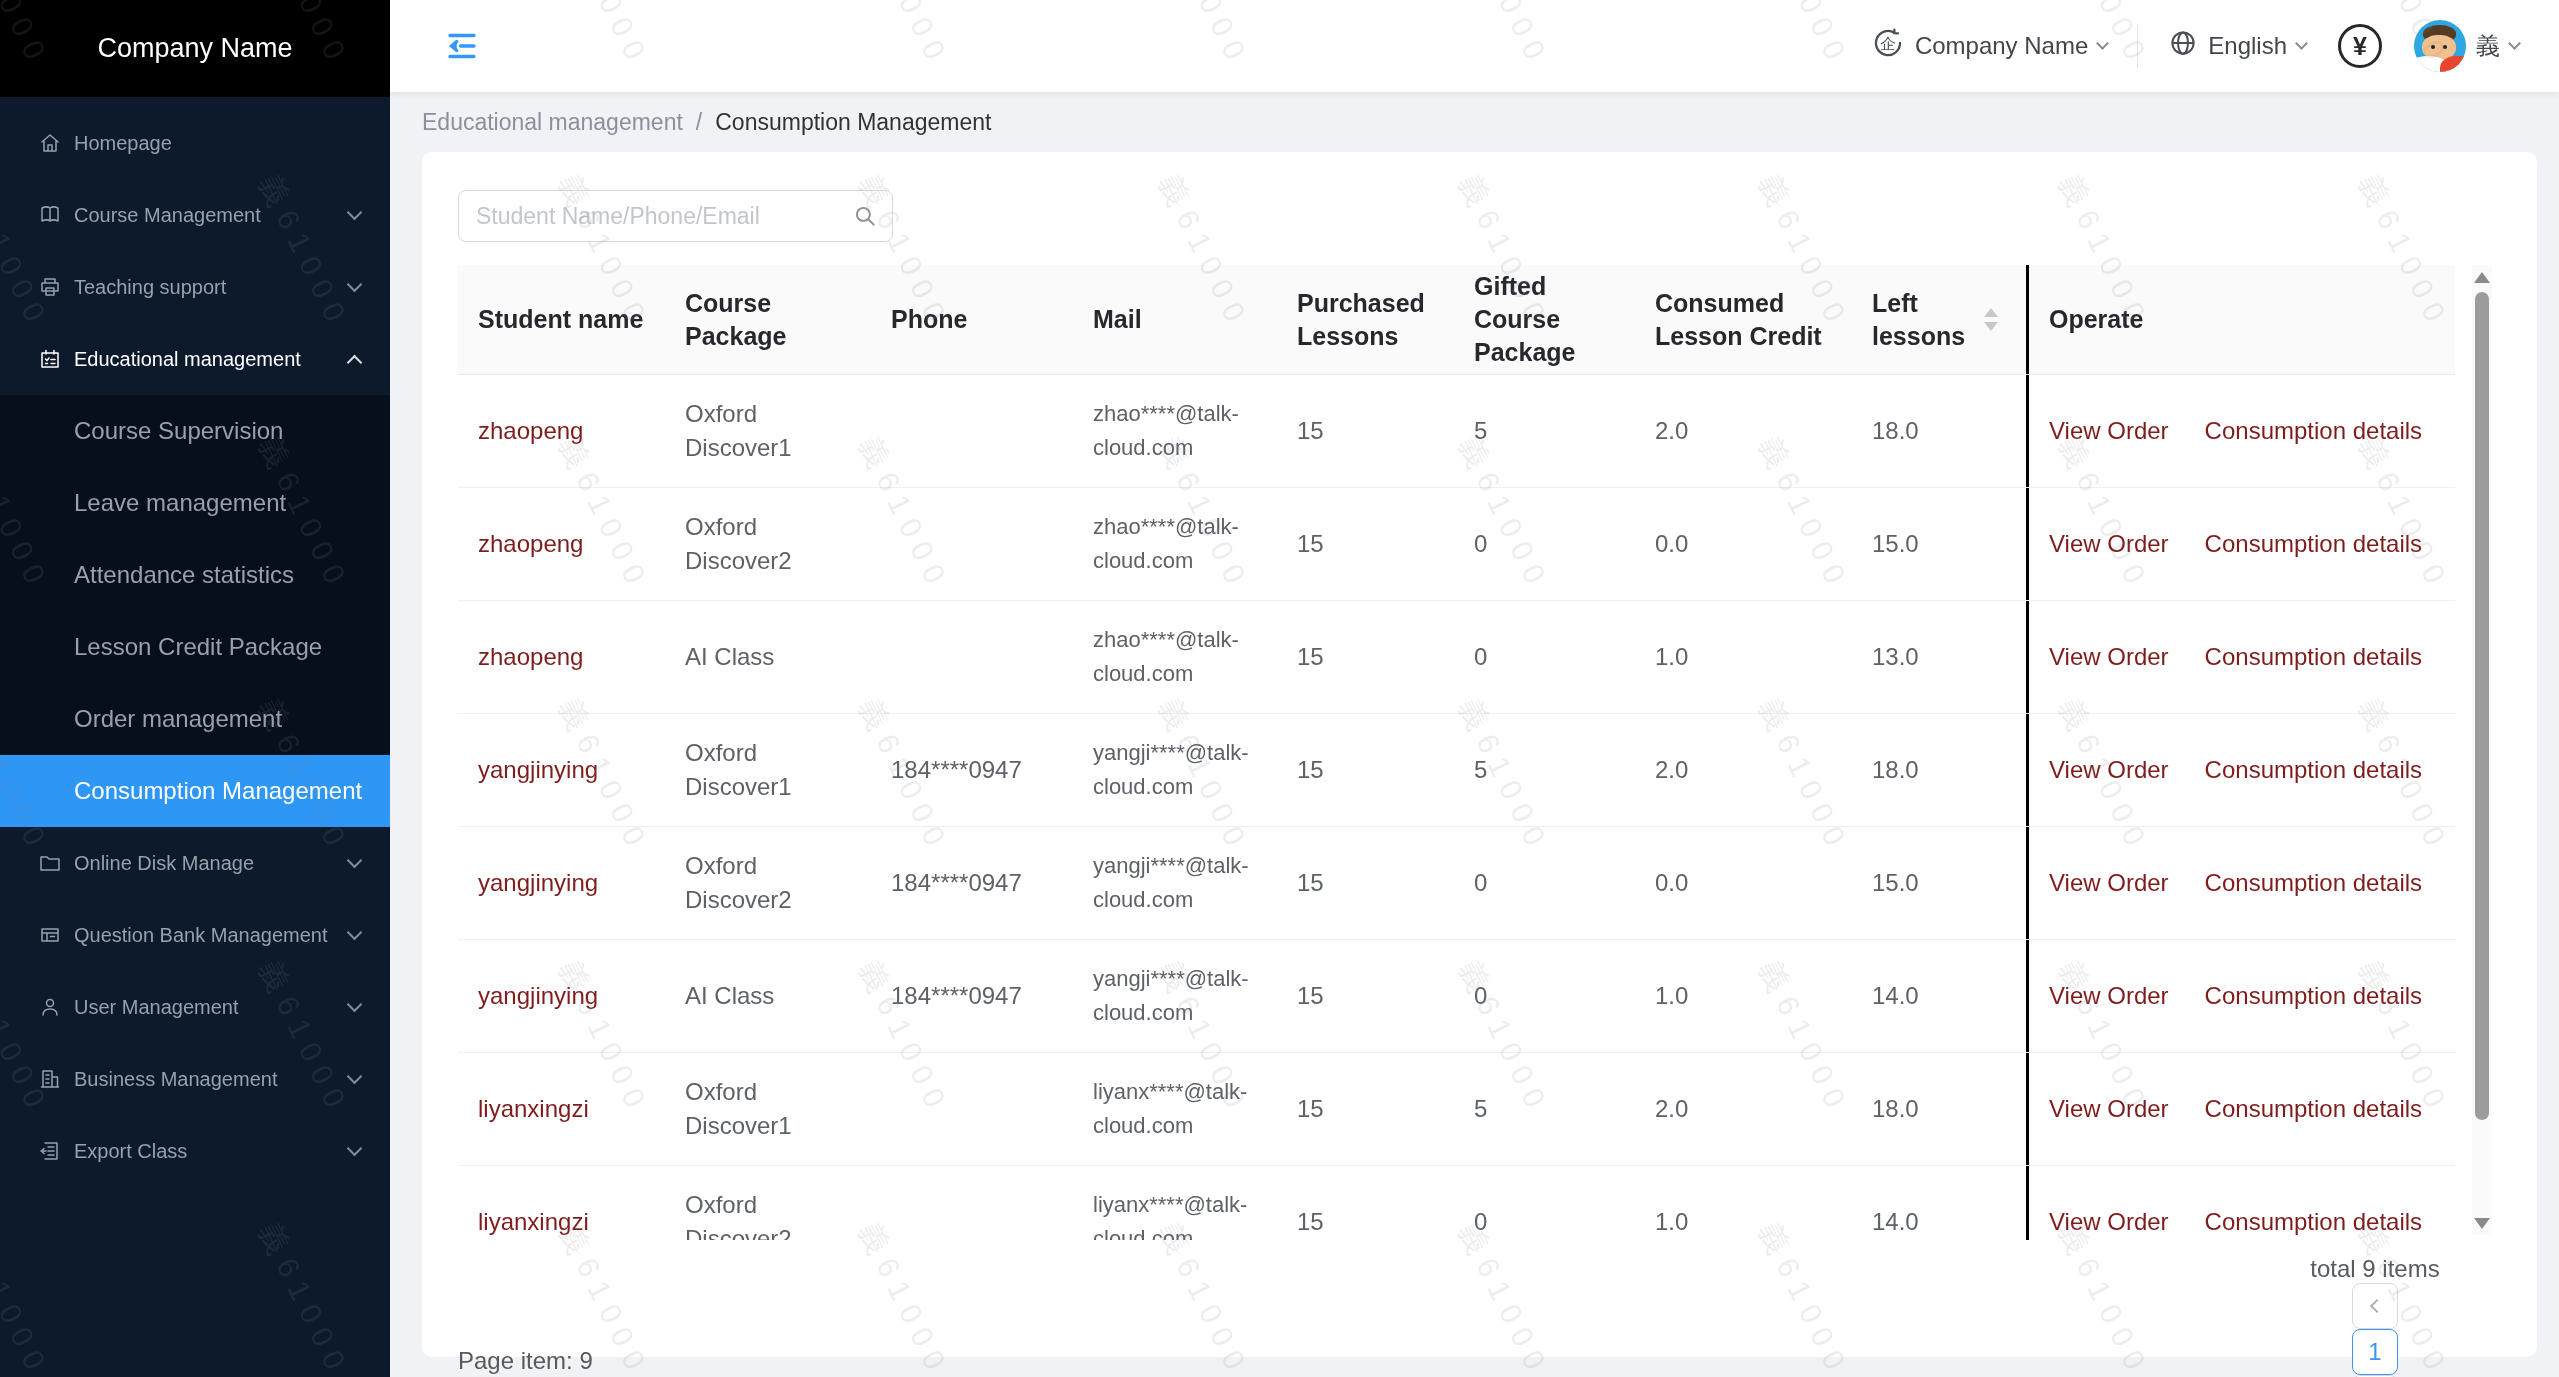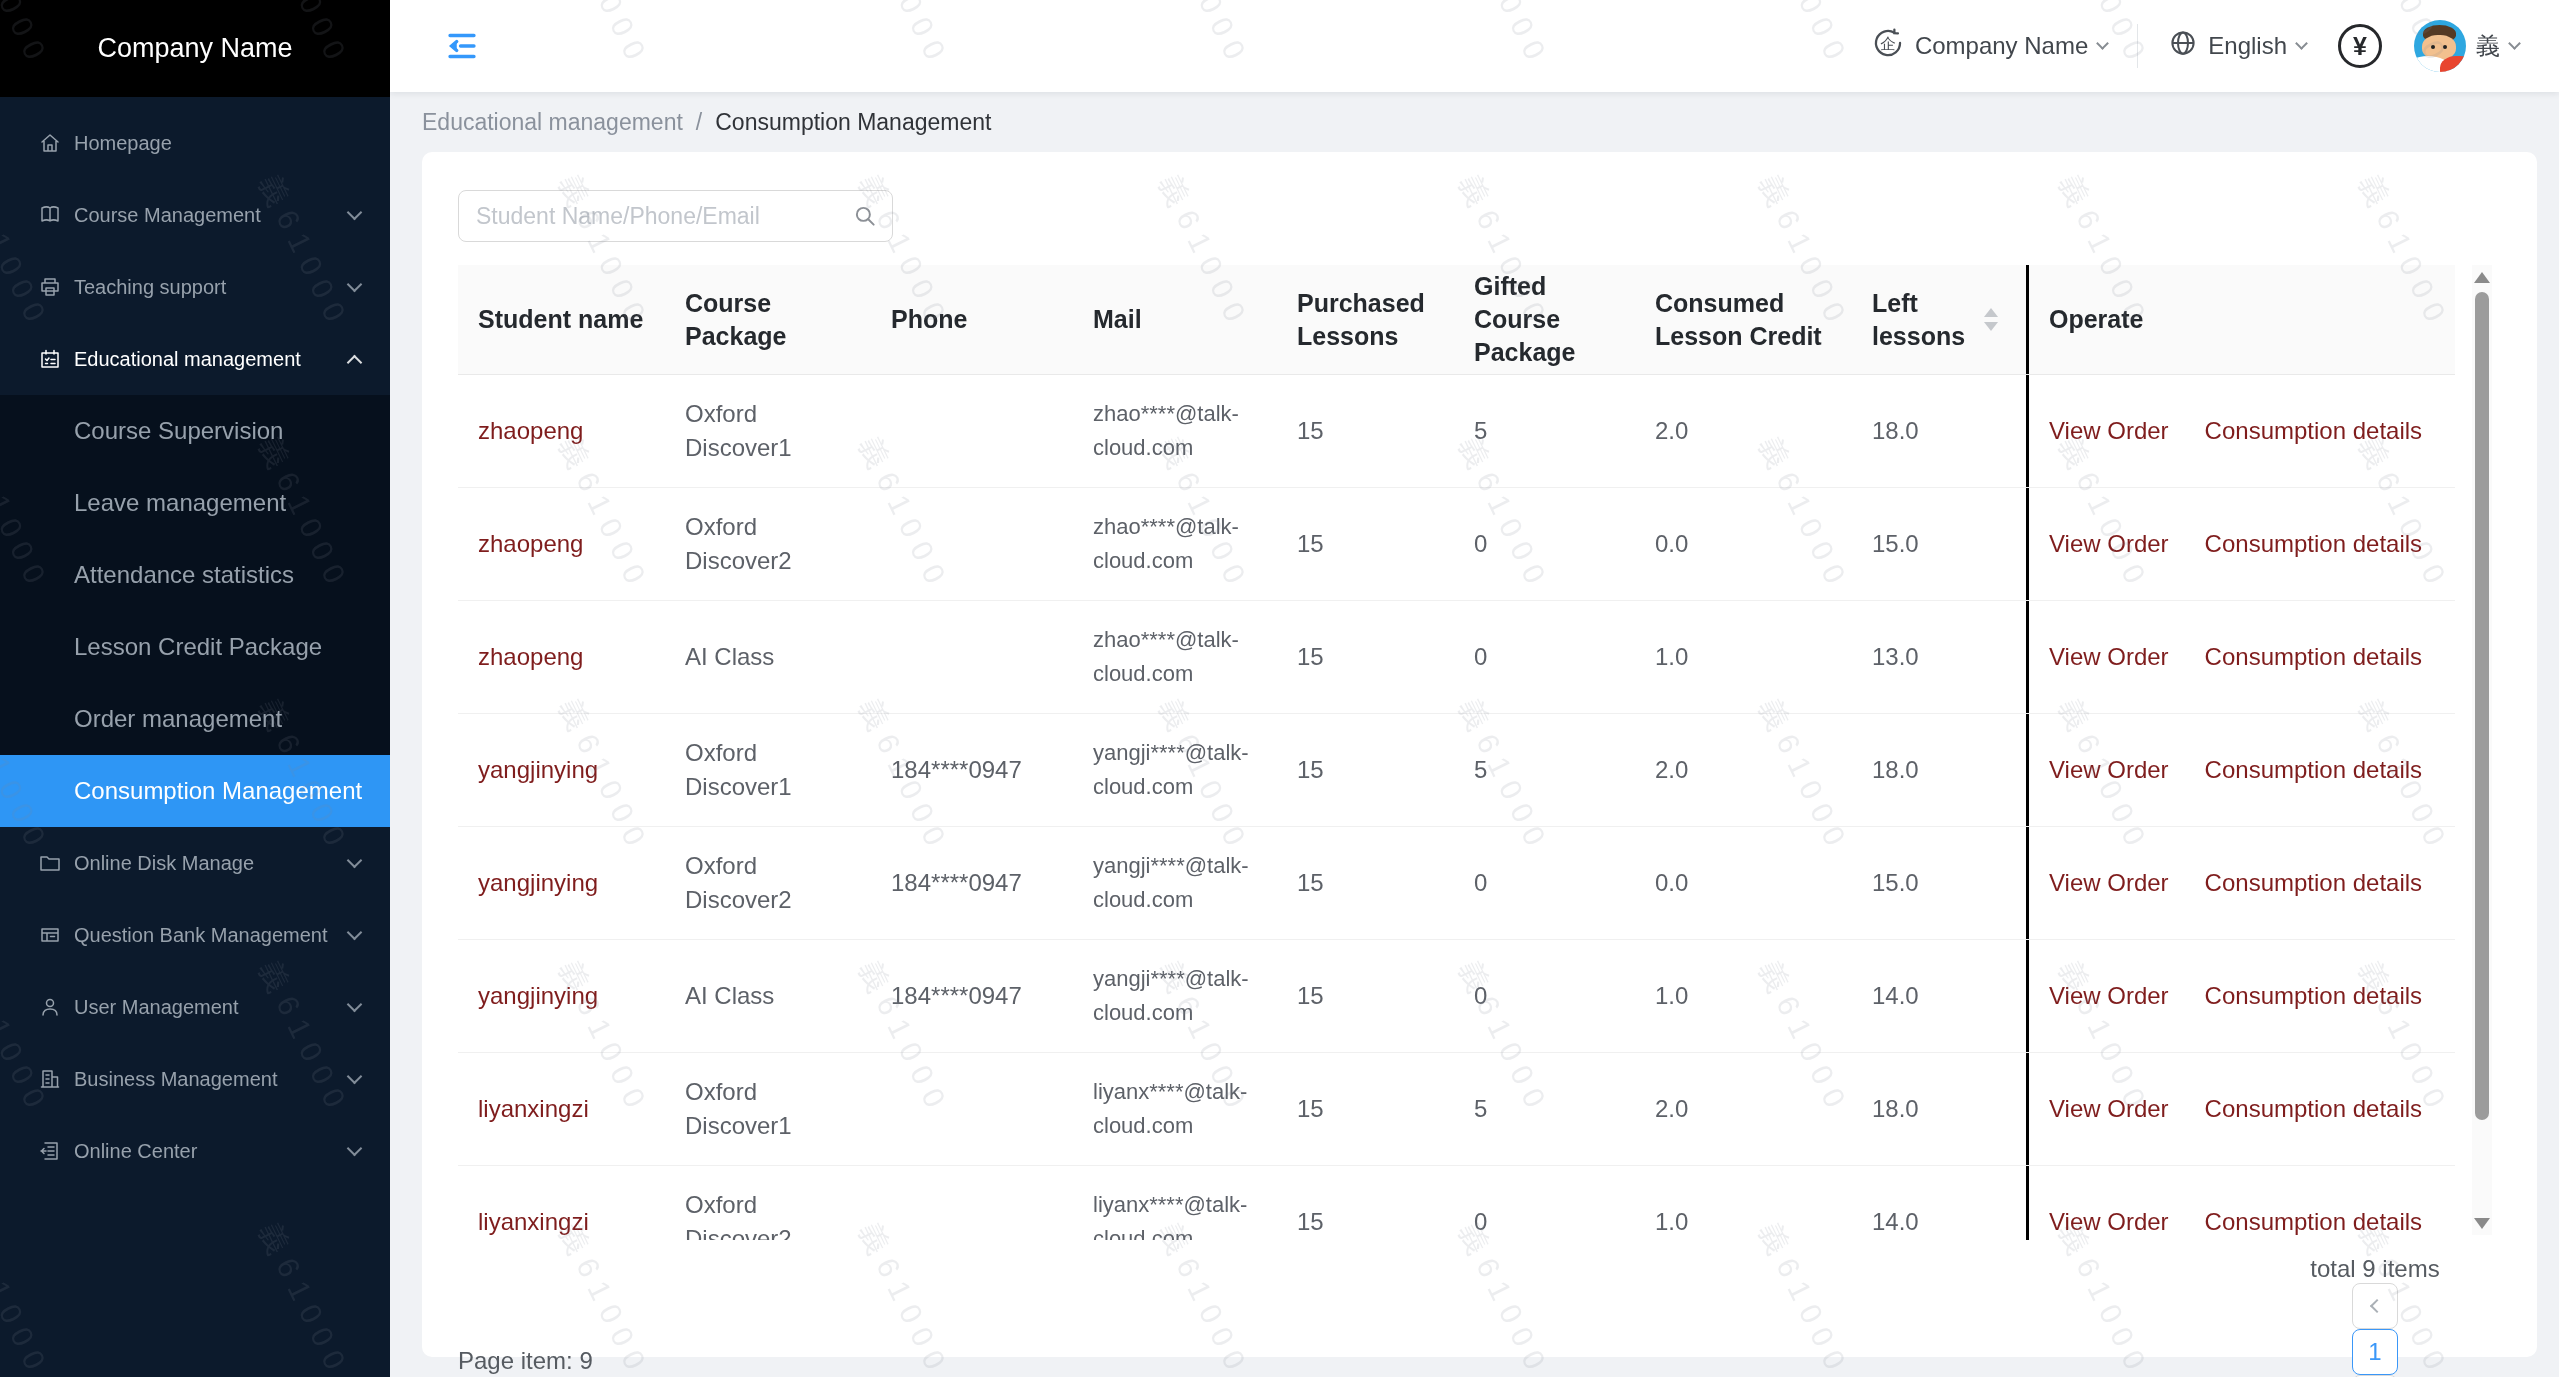--- a/index.html
+++ b/index.html
@@ -219,21 +219,21 @@
       <span class="chev"></span>
     </div>
 
 
     <div class="menu-item">
       <span class="micon">
         <svg class="licon" width="24" height="24" viewBox="0 0 24 24">
             <path d="M7 4 H19 V20 H7 M10 8 H16 M10 12 H16 M10 16 H16 M3 12 H8 M6 9.5 L3.5 12 L6 14.5"></path>
           </svg>
       </span>
-      <span class="lbl">Online Center</span>
+      <span class="lbl">Export Class</span>
       <span class="chev"></span>
     </div>
   </nav>
 </aside>
 
 <header class="topbar">
   <span class="collapse-btn">
     <svg width="36" height="36" viewBox="0 0 24 24" fill="none" stroke="currentColor" stroke-width="2.2" stroke-linecap="round">
       <path d="M4 5 H20 M11 12 H20 M4 19 H20 M8.5 9 L5 12 L8.5 15" fill="none"></path>
       <path d="M8.5 9 L5 12 L8.5 15 Z" fill="currentColor" stroke="none"></path>

